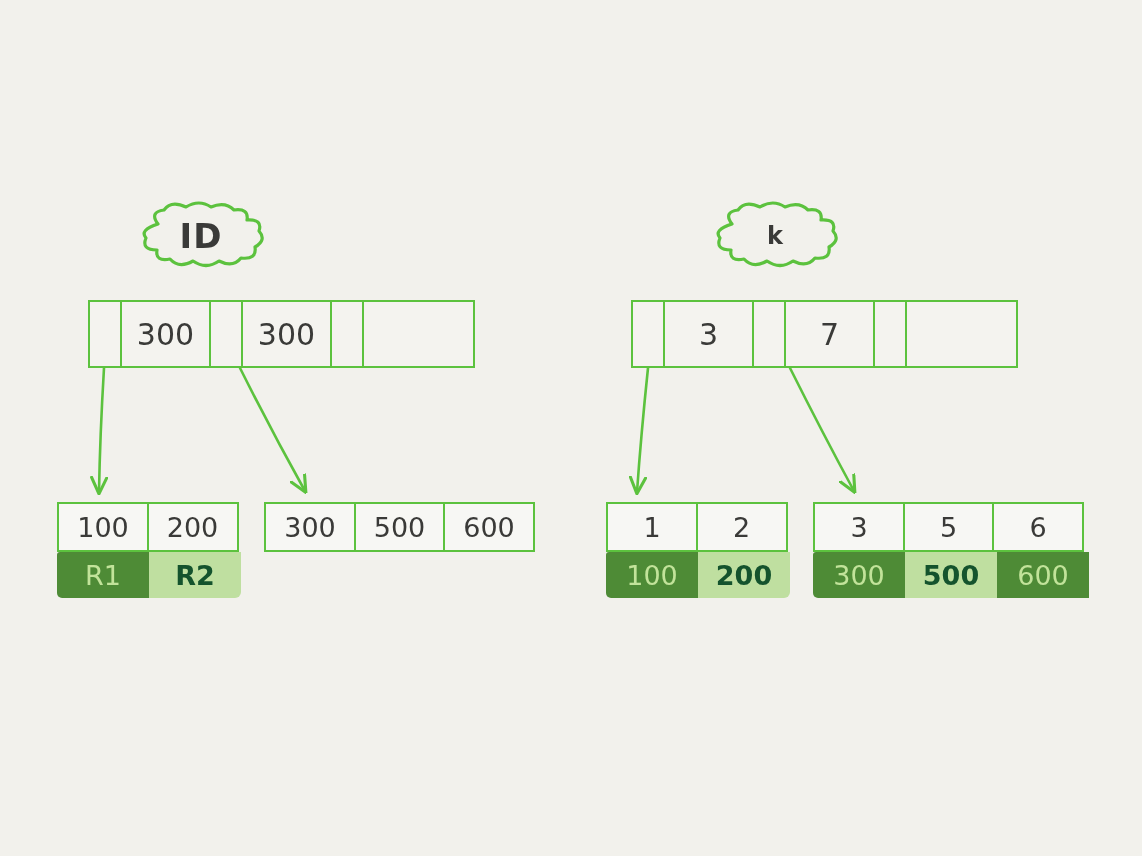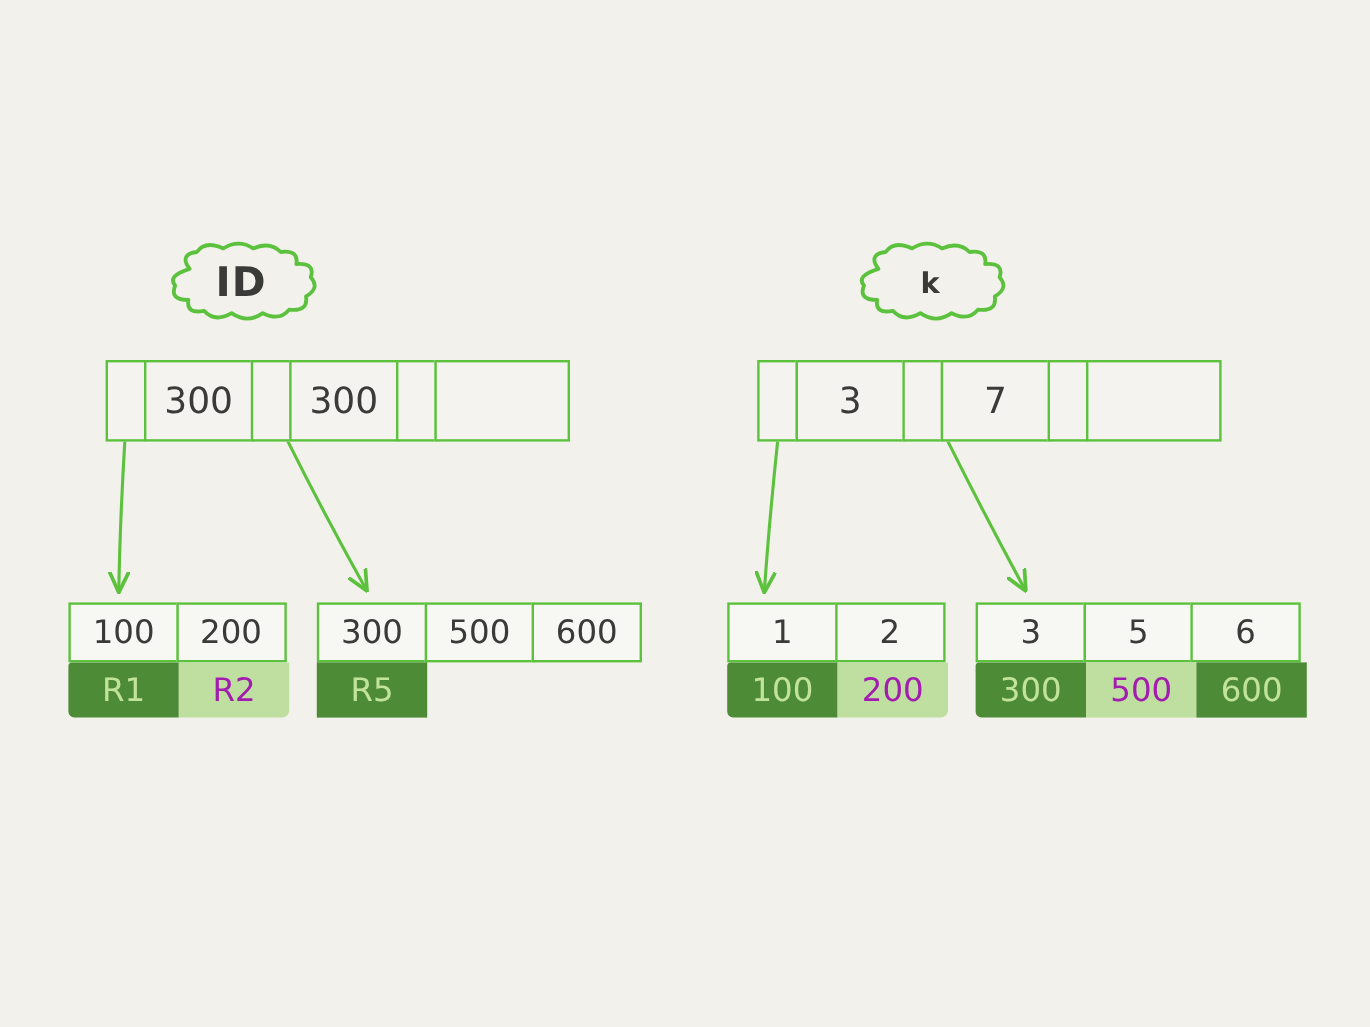--- a/index.html
+++ b/index.html
@@ -107,21 +107,21 @@
   .leaf-vals .vcell {
     box-sizing: border-box;
     display: flex;
     align-items: center;
     justify-content: center;
     font-size: 27px;
     font-weight: 500;
     width: 92px;
   }
   .leaf-vals .vcell.dark  { background: #4e8b36; color: #c2e39a; }
-  .leaf-vals .vcell.light { background: #bfdfa0; color: #a21caf; }
+  .leaf-vals .vcell.light { background: #bfdfa0; color: #14532d; font-weight: bold; }
 
   .leaf-vals .vcell.dark.rounded-l  { border-top-left-radius: 3px; border-bottom-left-radius: 5px; }
   .leaf-vals .vcell.light.rounded-r { border-bottom-right-radius: 6px; }
 
   
   #arrows {
     position: absolute;
     inset: 0;
     width: 1142px;
     height: 856px;
@@ -198,21 +198,20 @@
     </div>
   </div>
 
   <div class="leaf-node" style="left:264px; top:502px;">
     <div class="leaf-keys">
       <div class="kcell">300</div>
       <div class="kcell">500</div>
       <div class="kcell">600</div>
     </div>
     <div class="leaf-vals">
-      <div class="vcell dark">R5</div>
     </div>
   </div>
 
   <div class="leaf-node" style="left:606px; top:502px;">
     <div class="leaf-keys">
       <div class="kcell">1</div>
       <div class="kcell">2</div>
     </div>
     <div class="leaf-vals">
       <div class="vcell dark rounded-l">100</div>

